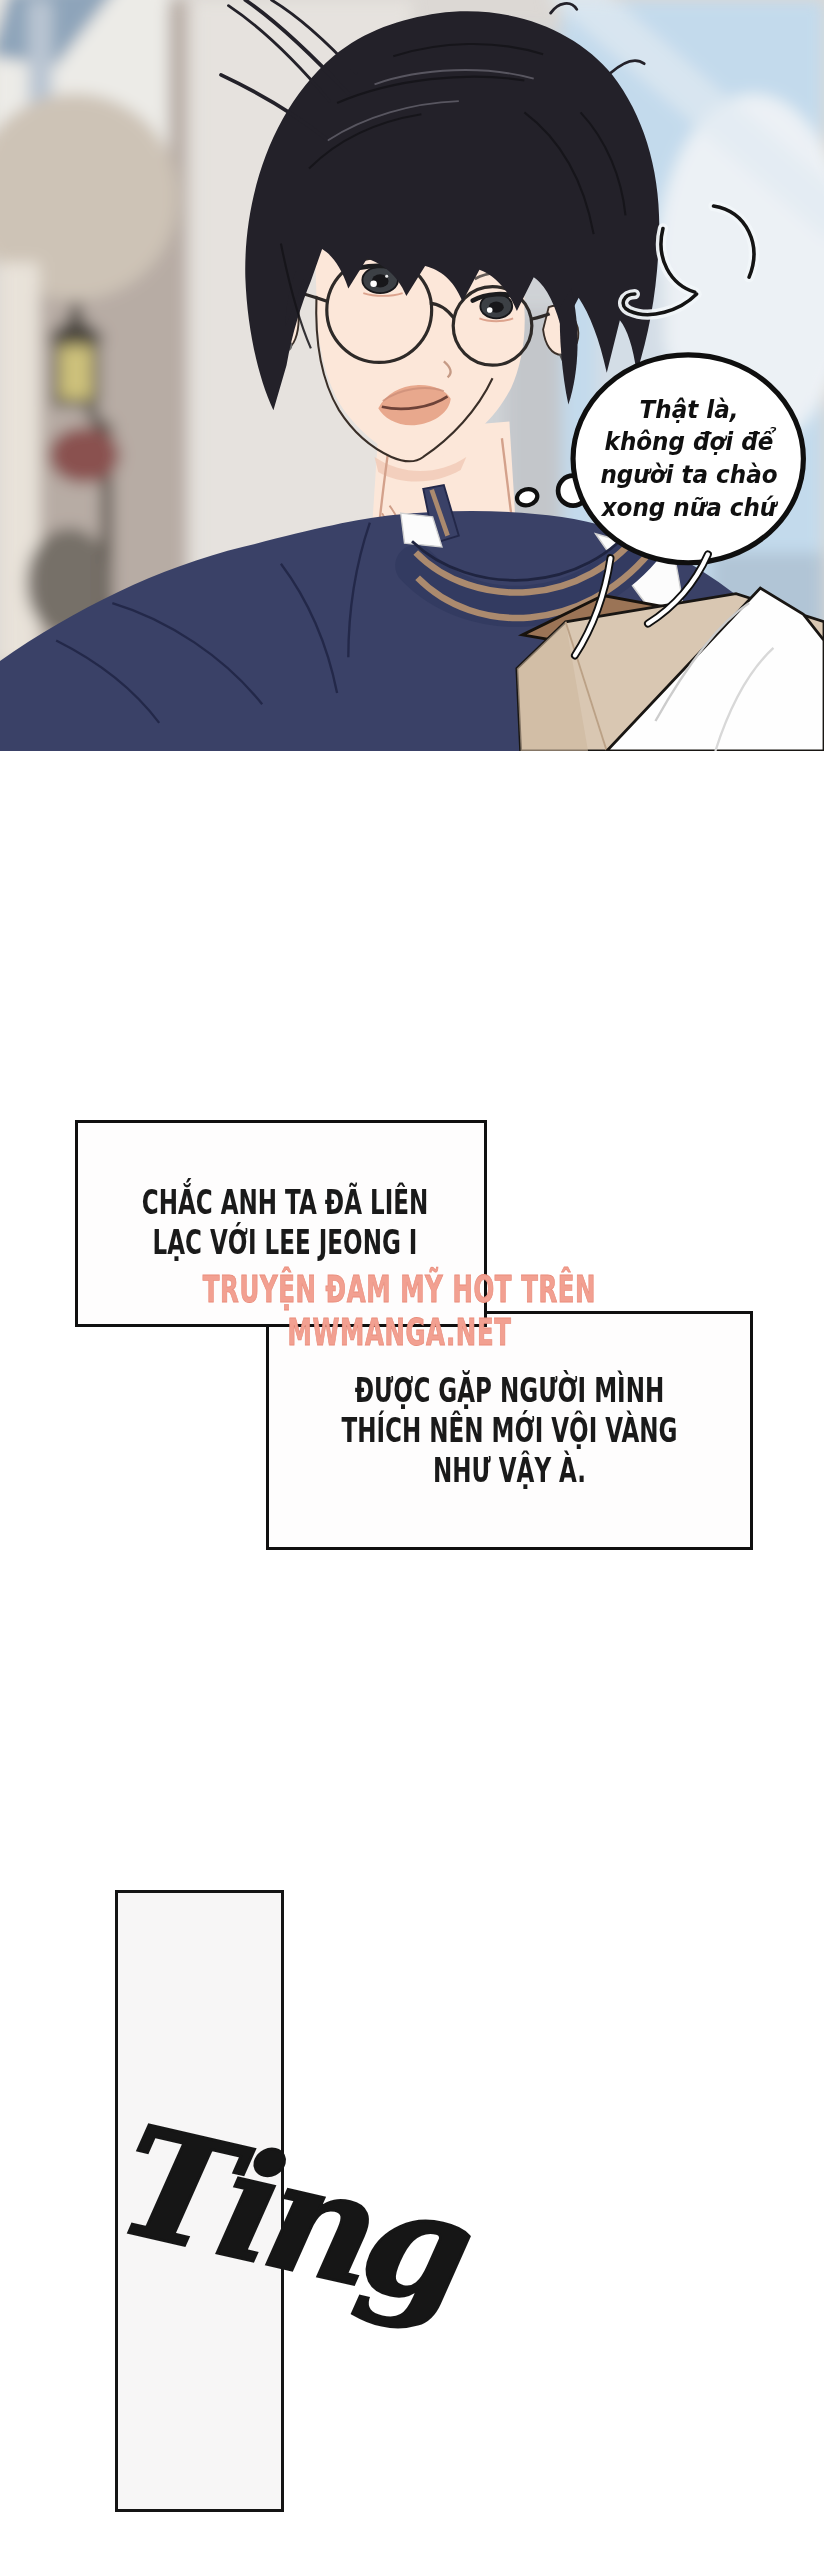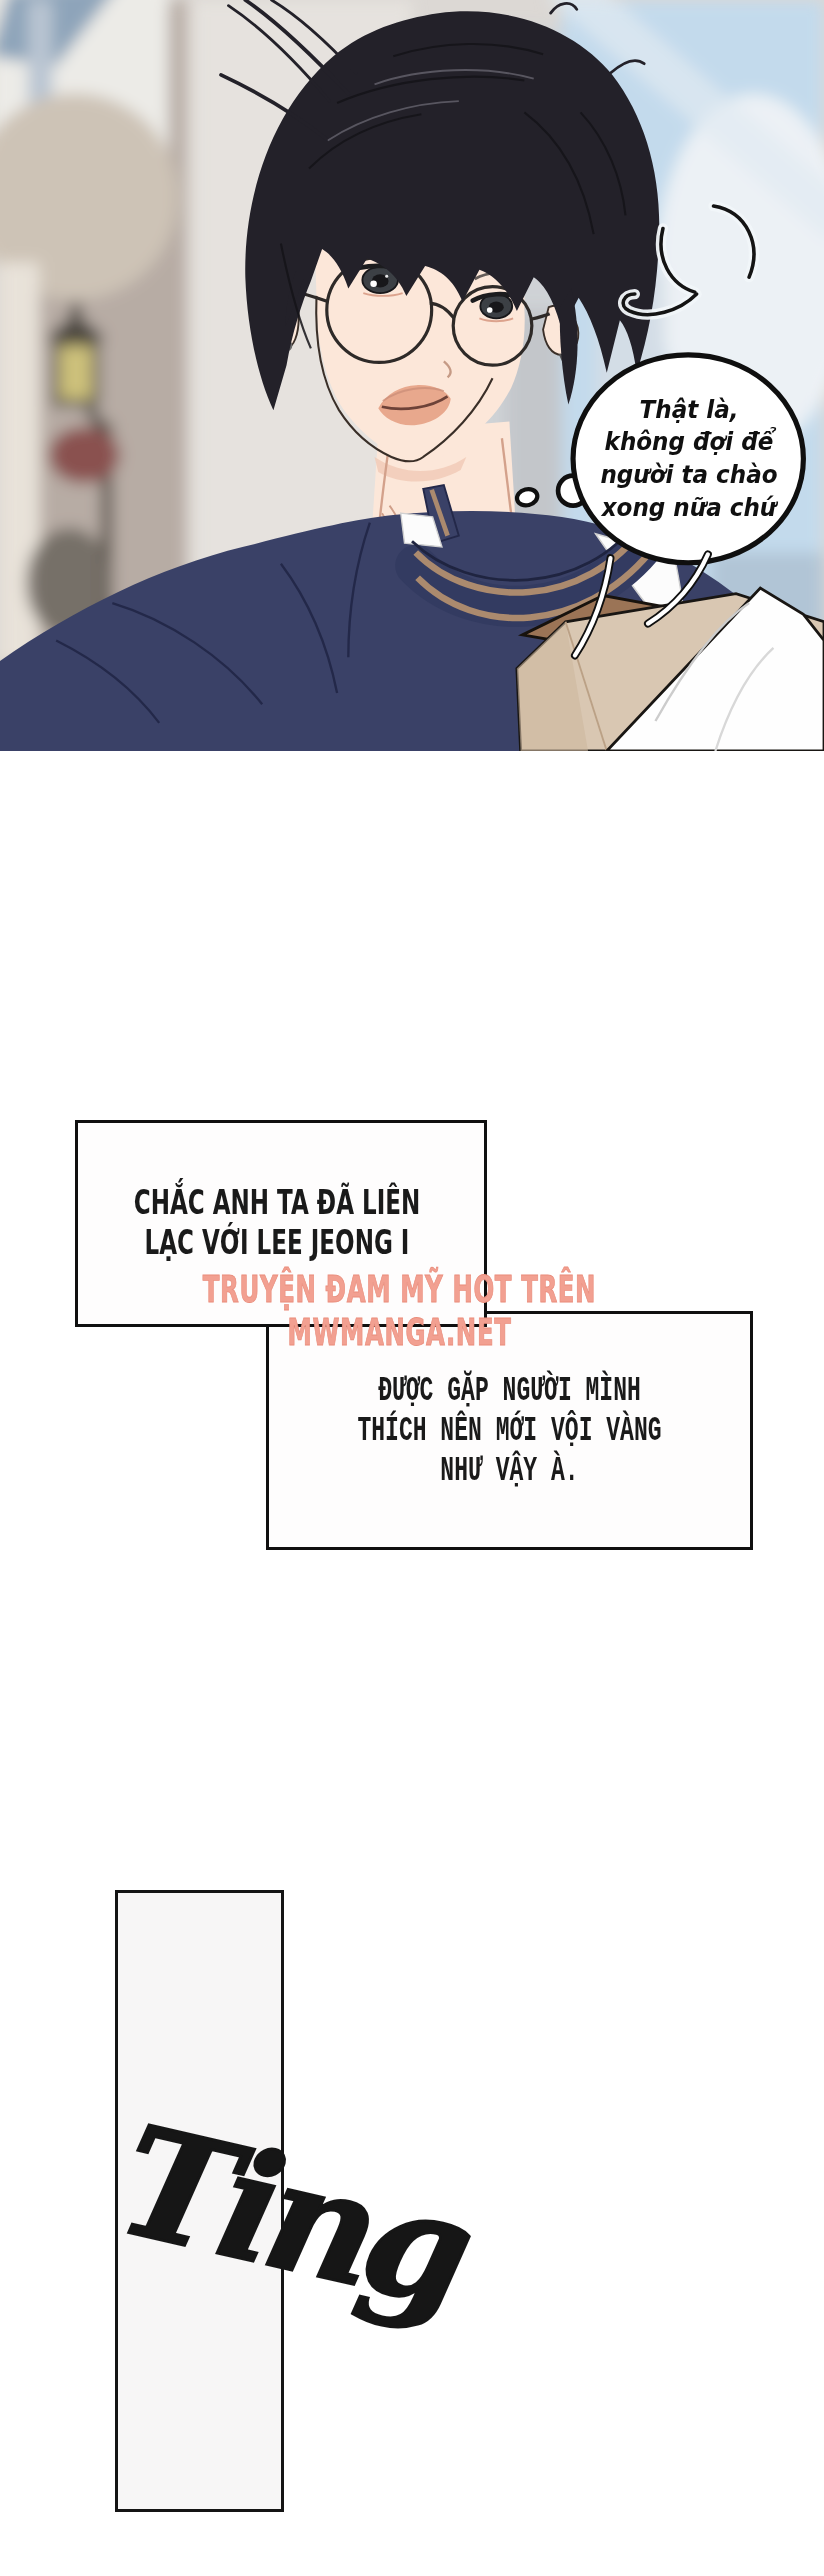--- a/index.html
+++ b/index.html
@@ -9,26 +9,26 @@
   
   #panel{left:0;top:0;width:824px;height:751px;overflow:hidden;background:#d9d5d2;}
   #panel svg{display:block;}
   
   #bubble-text{left:583px;top:388px;width:212px;height:142px;display:flex;
        align-items:center;justify-content:center;text-align:center;
        font-style:italic;font-weight:600;font-size:24px;line-height:1.36;
        color:#101010;white-space:pre-line;transform:scaleX(.96);z-index:6;}
   
   .caption-box{background:#fefdfd;border:3.7px solid #101010;box-sizing:border-box;
-       display:flex;align-items:center;justify-content:flex-start;text-align:center;
+       display:flex;align-items:center;justify-content:flex-end;text-align:center;
        color:#1a1a1a;white-space:pre-line;}
   .caption-inner{font-weight:700;font-size:32px;line-height:1.16;letter-spacing:0px;
        transform:scale(0.72,1.08);white-space:pre-line;}
   #caption-1{left:75px;top:1120px;width:412px;height:207px;z-index:3;}
-  #caption-2{left:266px;top:1311px;width:487px;height:239px;z-index:2;font-family:Liberation Mono, monospace;}
+  #caption-2{left:266px;top:1311px;width:487px;height:239px;z-index:2;}
   
   #watermark{left:5.6px;top:1268px;width:787px;text-align:center;z-index:4;
        font-weight:800;font-size:37px;line-height:43px;letter-spacing:0.9px;
        color:#f2a091;-webkit-text-stroke:0.9px #ea8e7d;transform:scaleX(.66);}
   
   #sfx-panel{left:115px;top:1890px;width:169px;height:622px;background:#f7f6f6;
        border:3.7px solid #141414;box-sizing:border-box;z-index:1;}
   #sfx-text{left:120px;top:2128px;z-index:5;color:#161616;
        font-family:"DejaVu Serif","Liberation Serif",serif;
        font-style:italic;font-weight:700;font-size:150px;letter-spacing:-9.4px;

